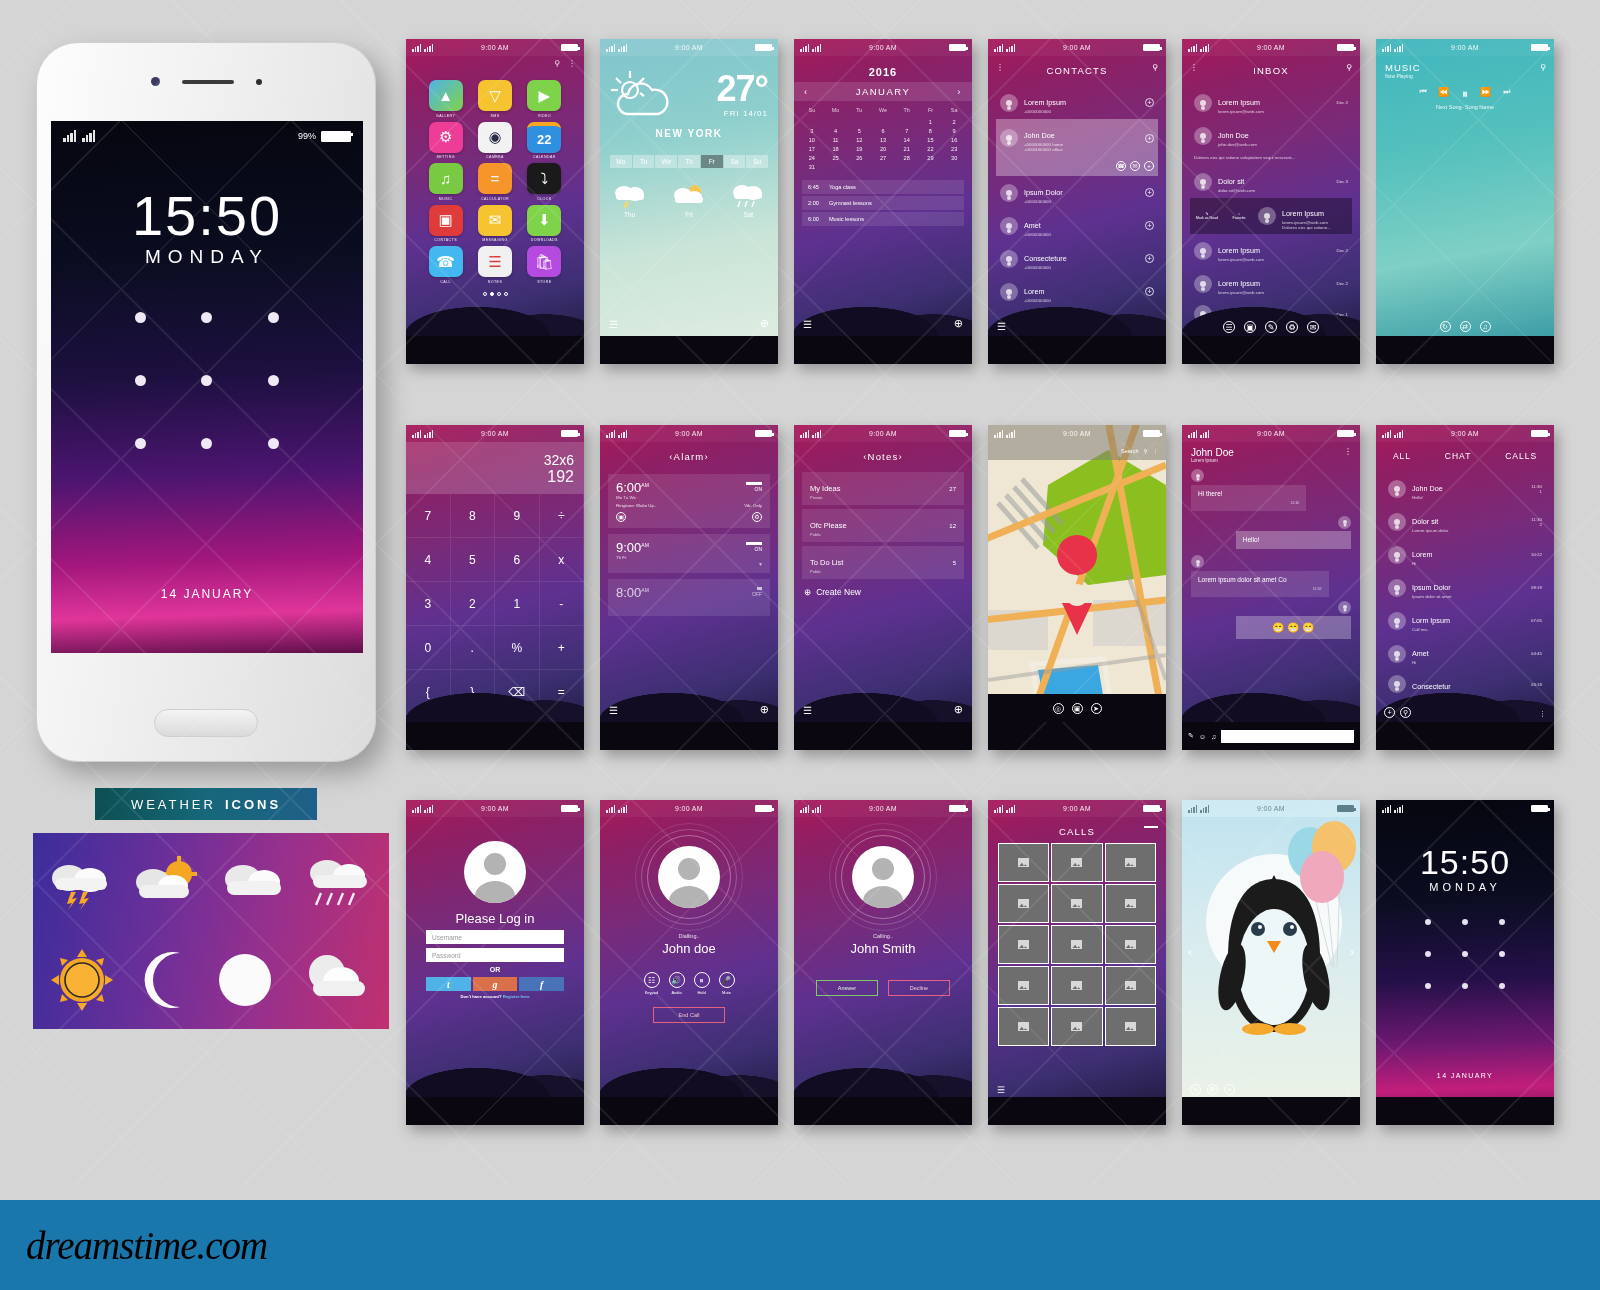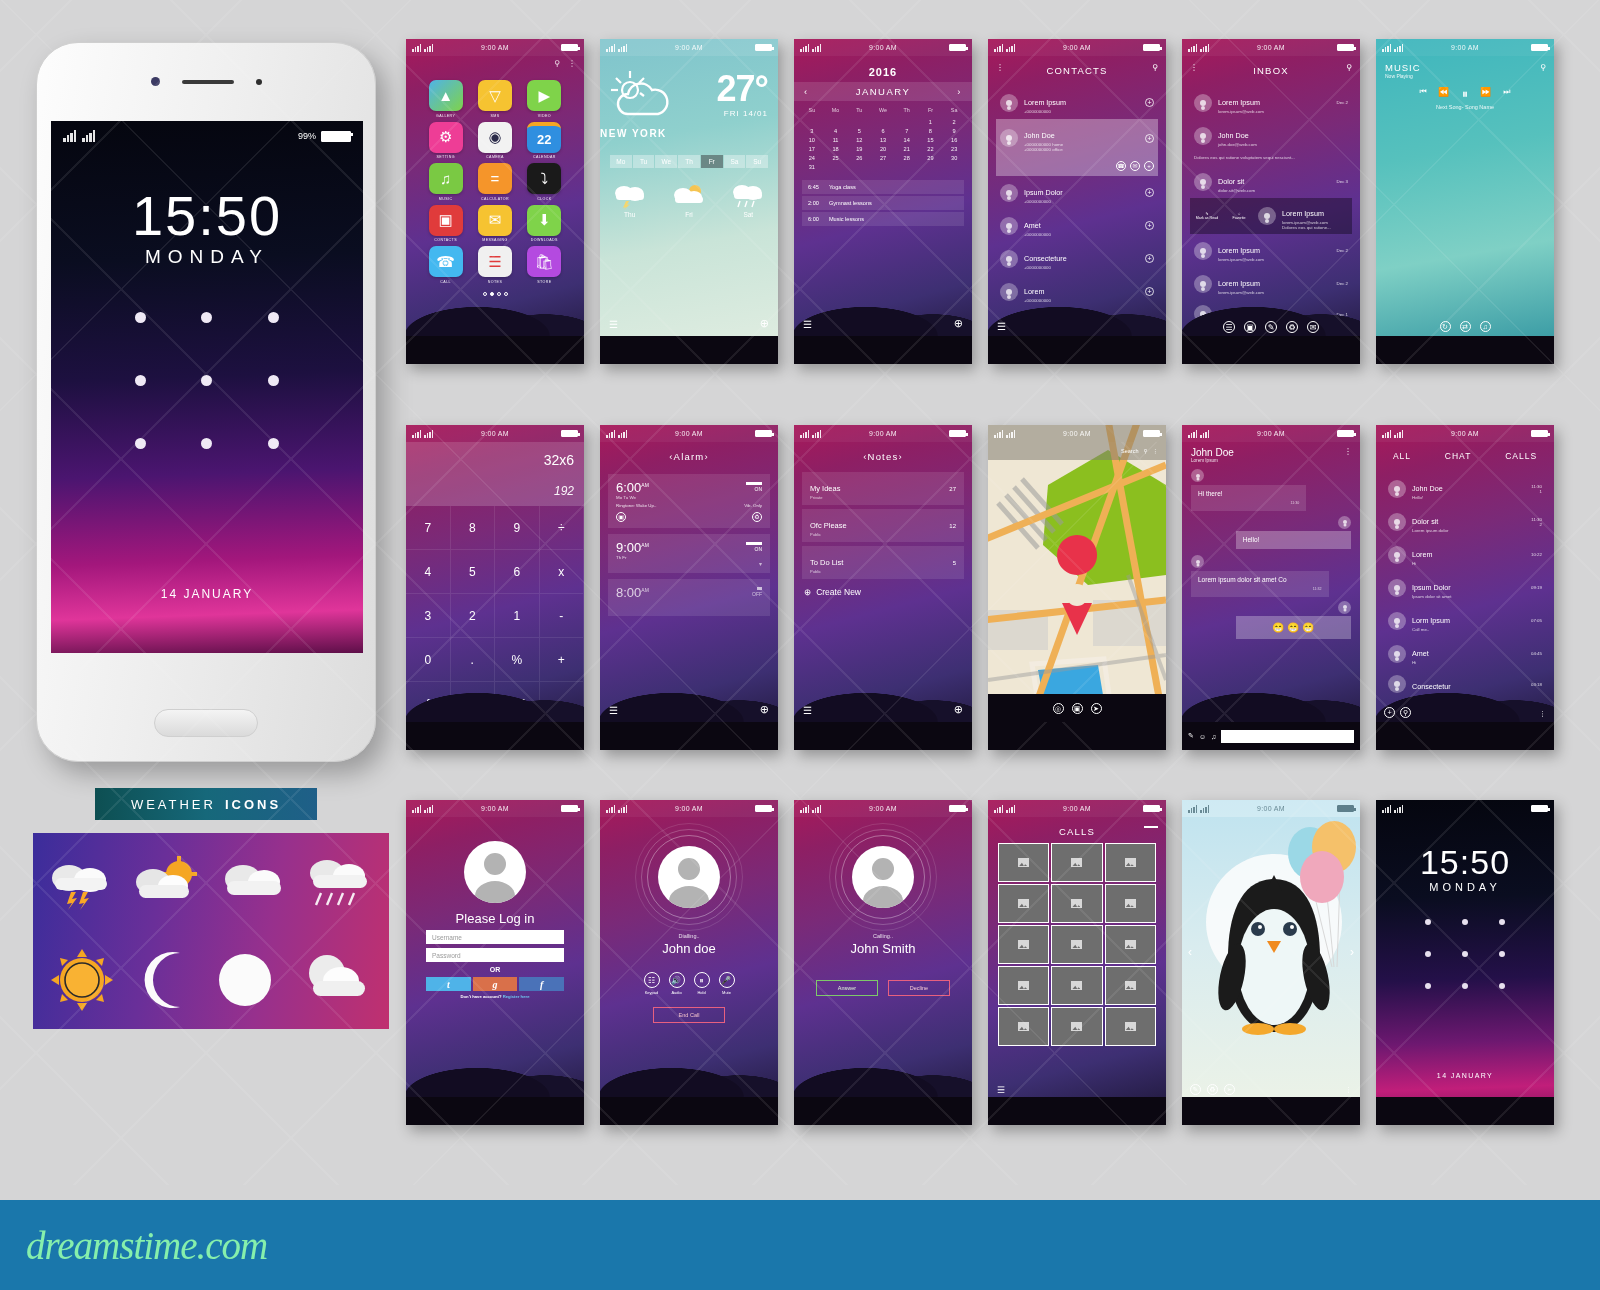--- a/index.html
+++ b/index.html
@@ -60,21 +60,21 @@
   .topicons{ display:flex; justify-content:flex-end; gap:8px; padding:3px 8px 0; font-size:8px; opacity:.85; }
 
   
   .wx{ background: linear-gradient(170deg,#7fc4cc 0%, #8fd0cd 30%, #c9e4d8 62%, #e3eee2 100%); color:#fff; }
   .wx::after{ background:#0b0711; }
   .wx .statusbar{ background:rgba(255,255,255,.10); }
   .wx-top{ display:flex; align-items:center; padding:14px 10px 4px; }
   .wx-temp{ margin-left:auto; text-align:right; }
   .wx-temp .t{ font-size:36px; font-weight:700; line-height:1; letter-spacing:-1px; }
   .wx-temp .d{ font-size:8px; letter-spacing:1px; margin-top:2px; }
-  .wx-city{ font-size:10px; font-weight:700; letter-spacing:1.5px; margin-top:6px; }
+  .wx-city{ text-align:center; font-size:10px; font-weight:700; letter-spacing:1.5px; margin-top:6px; }
   .wx-days{ display:flex; justify-content:center; gap:1px; margin:16px 10px 0; }
   .wx-days div{ flex:1; text-align:center; font-size:6.5px; padding:3px 0; background:rgba(255,255,255,.35); }
   .wx-days div.sel{ background:rgba(90,110,110,.75); }
   .wx-fc{ display:flex; justify-content:space-around; margin-top:14px; }
   .wx-fc .c{ text-align:center; font-size:6.5px; }
 
   
   .cal-year{ text-align:center; font-size:11px; font-weight:700; padding:10px 0 4px; letter-spacing:1px; }
   .cal-month{ display:flex; align-items:center; justify-content:space-between; background:rgba(255,255,255,.12);
               padding:4px 10px; font-size:9.5px; letter-spacing:1.5px; }
@@ -109,21 +109,21 @@
   .mus-prog{ position:absolute; bottom:4px; left:6px; right:6px; display:flex; align-items:center; gap:4px; font-size:4.4px; }
   .mus-prog .tr{ flex:1; height:2px; background:rgba(255,255,255,.45); position:relative; }
   .mus-prog .tr b{ position:absolute; left:0; top:-2.5px; width:30%; height:2px; background:#fff; }
   .mus-prog .tr i{ position:absolute; left:30%; top:-2.5px; width:6px; height:6px; border-radius:50%; background:#fff; }
   .mus-ctrl{ display:flex; justify-content:center; gap:12px; font-size:12px; margin-top:8px; }
   .mus-next{ text-align:center; font-size:5.5px; margin-top:3px; opacity:.9; }
 
   
   .calc-disp{ background:rgba(255,255,255,.18); padding:10px 10px 8px; text-align:right; }
   .calc-disp .e{ font-size:14px; }
-  .calc-disp .r{ font-size:12px; opacity:.95; margin-top:16px;font-style:italic; }
+  .calc-disp .r{ font-size:16px; opacity:.95; margin-top:0; }
   .keys{ display:grid; grid-template-columns:repeat(4,1fr); }
   .keys div{ height:44px; display:flex; align-items:center; justify-content:center; font-size:12px;
              border-right:1px solid rgba(255,255,255,.09); border-bottom:1px solid rgba(255,255,255,.09); }
 
   
   .al{ margin:6px 8px 0; background:rgba(255,255,255,.10); padding:6px 8px; }
   .al .t{ font-size:13px; }
   .al .t sup{ font-size:5px; }
   .al .days{ font-size:4.4px; opacity:.8; }
   .al .rt{ float:right; text-align:right; font-size:5px; }
@@ -234,21 +234,21 @@
   .wi-badge b{ letter-spacing:3px; }
   .wi-panel{ position:absolute; left:33px; top:833px; width:356px; height:196px;
              background:linear-gradient(100deg,#3b2d9b 0%, #6a2f99 35%, #97308d 65%, #c0306f 100%); }
   .wi-row{ display:flex; justify-content:space-around; align-items:center; height:50%; padding:0 6px; }
   .mobile-ui{ position:absolute; left:40px; top:1040px; width:340px; text-align:center;
               font-size:48px; letter-spacing:5px; font-weight:300; color:#1c1c1c; }
 
   
   .footer{ position:absolute; left:0; bottom:0; width:1600px; height:90px; background:#1a77ab;
            display:flex; align-items:center; padding:0 26px; }
-  .dslogo{ font-family:"Liberation Serif", serif; font-size:39px; color:#86efac; font-style:italic; letter-spacing:-1px; }
+  .dslogo{ font-family:"Liberation Serif", serif; font-size:39px; color:#000000; font-style:italic; letter-spacing:-1px; }
   .dsid{ margin-left:auto; color:#fff; font-size:25px; padding-right:10px; }
 
   .wm{ position:absolute; inset:0; pointer-events:none; opacity:.08;
        background:
          repeating-linear-gradient(45deg, transparent 0 118px, #fff 118px 120px),
          repeating-linear-gradient(-45deg, transparent 0 118px, #fff 118px 120px); }
 </style>
 </head>
 <body>
 

